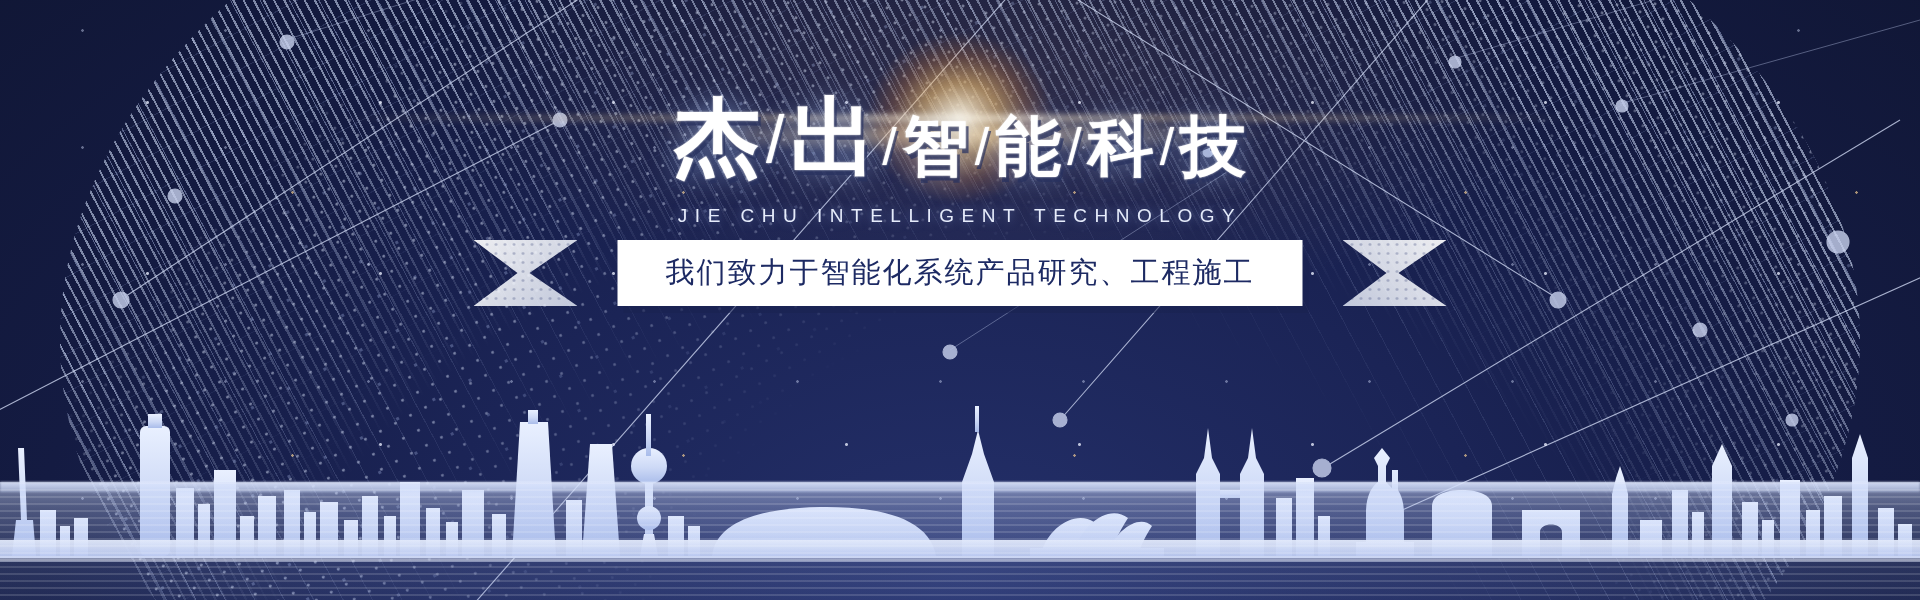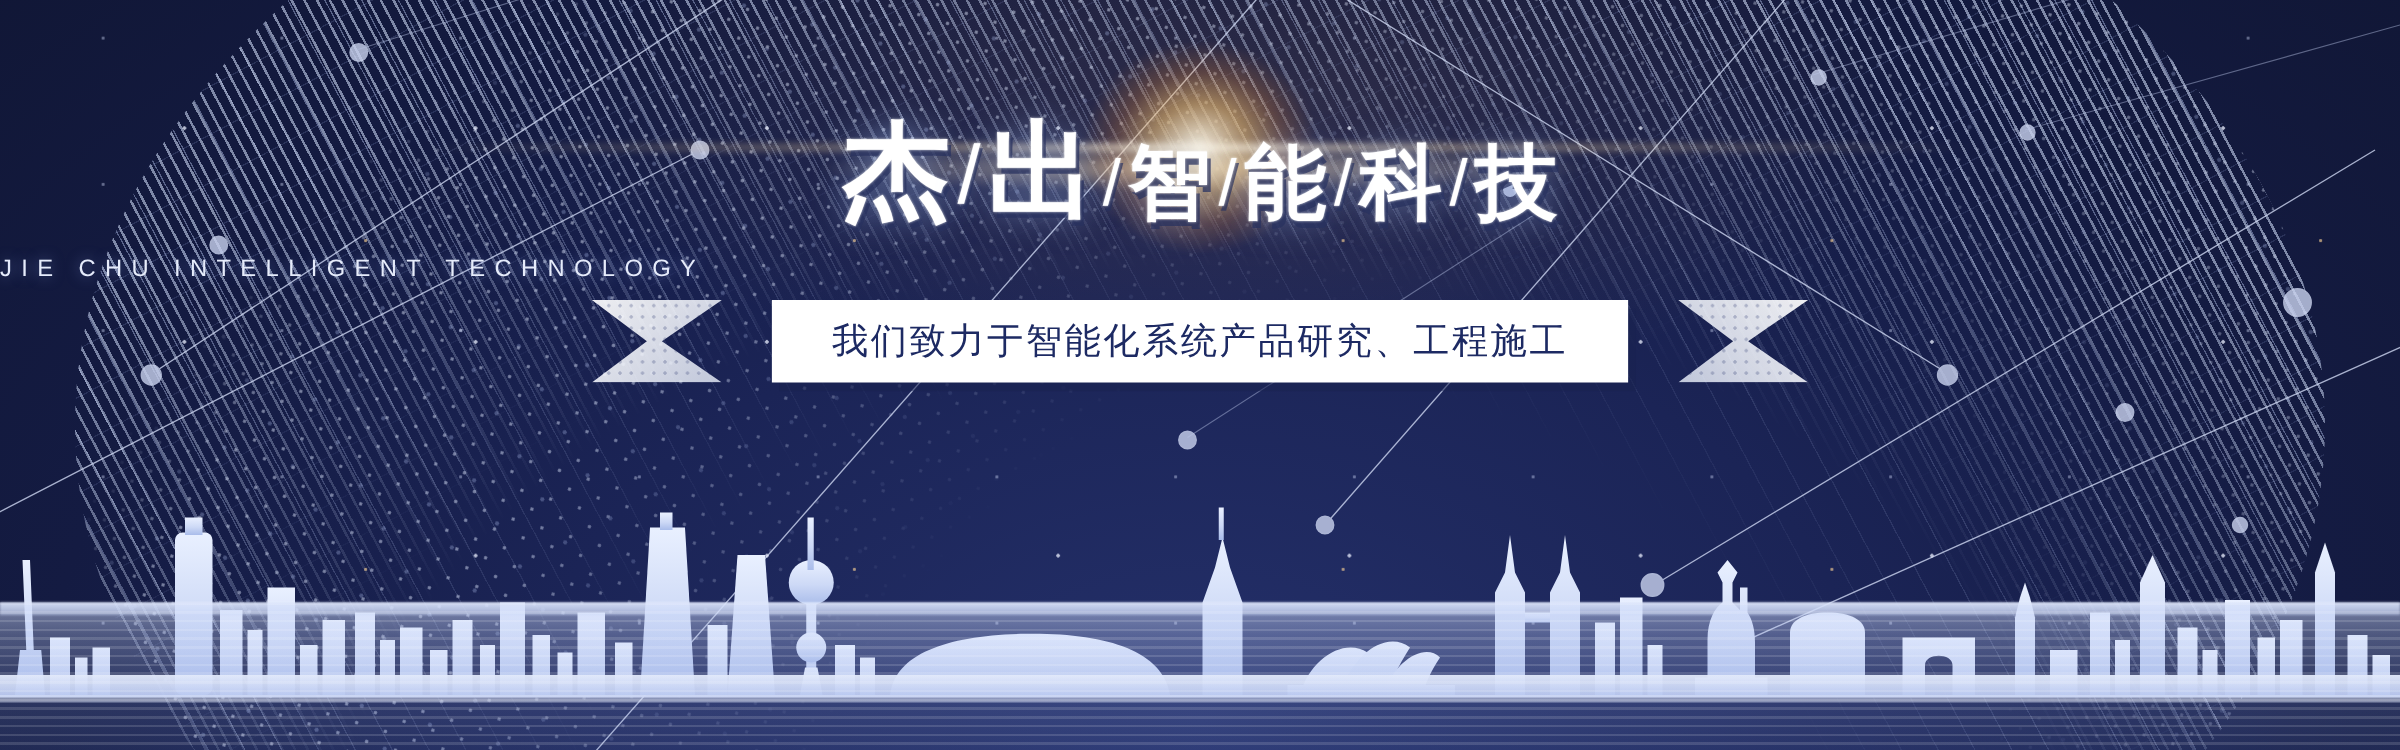--- a/index.html
+++ b/index.html
@@ -108,21 +108,21 @@
   .hl-ch.sm{ font-size:66px; }
   .hl-sl{
     font-size:66px; font-weight:400; color:#fff;
     padding:0 6px; transform:translateY(-2px);
     text-shadow:0 0 2px rgba(255,255,255,.9), 2px 4px 0 rgba(40,50,95,.7), 0 0 18px rgba(170,200,255,.5);
   }
   .hl-ch.sm + .hl-sl, .hl-sl.sm{ font-size:52px; }
 
   
   .subEn{
-    position:absolute; left:0; right:0; top:205px; text-align:left; z-index:6;
+    position:absolute; left:0; right:0; top:205px; text-align:center; z-index:6;
     font-size:19px; letter-spacing:7.5px; color:#e6ecfb; font-weight:400;
     text-shadow:0 0 10px rgba(150,180,255,.5);
   }
 
   
   .ribbon{
     position:absolute; left:50%; top:240px; transform:translateX(-50%);
     z-index:7; display:flex; align-items:center; height:66px;gap:40px;
   }
   .rb-tail{

